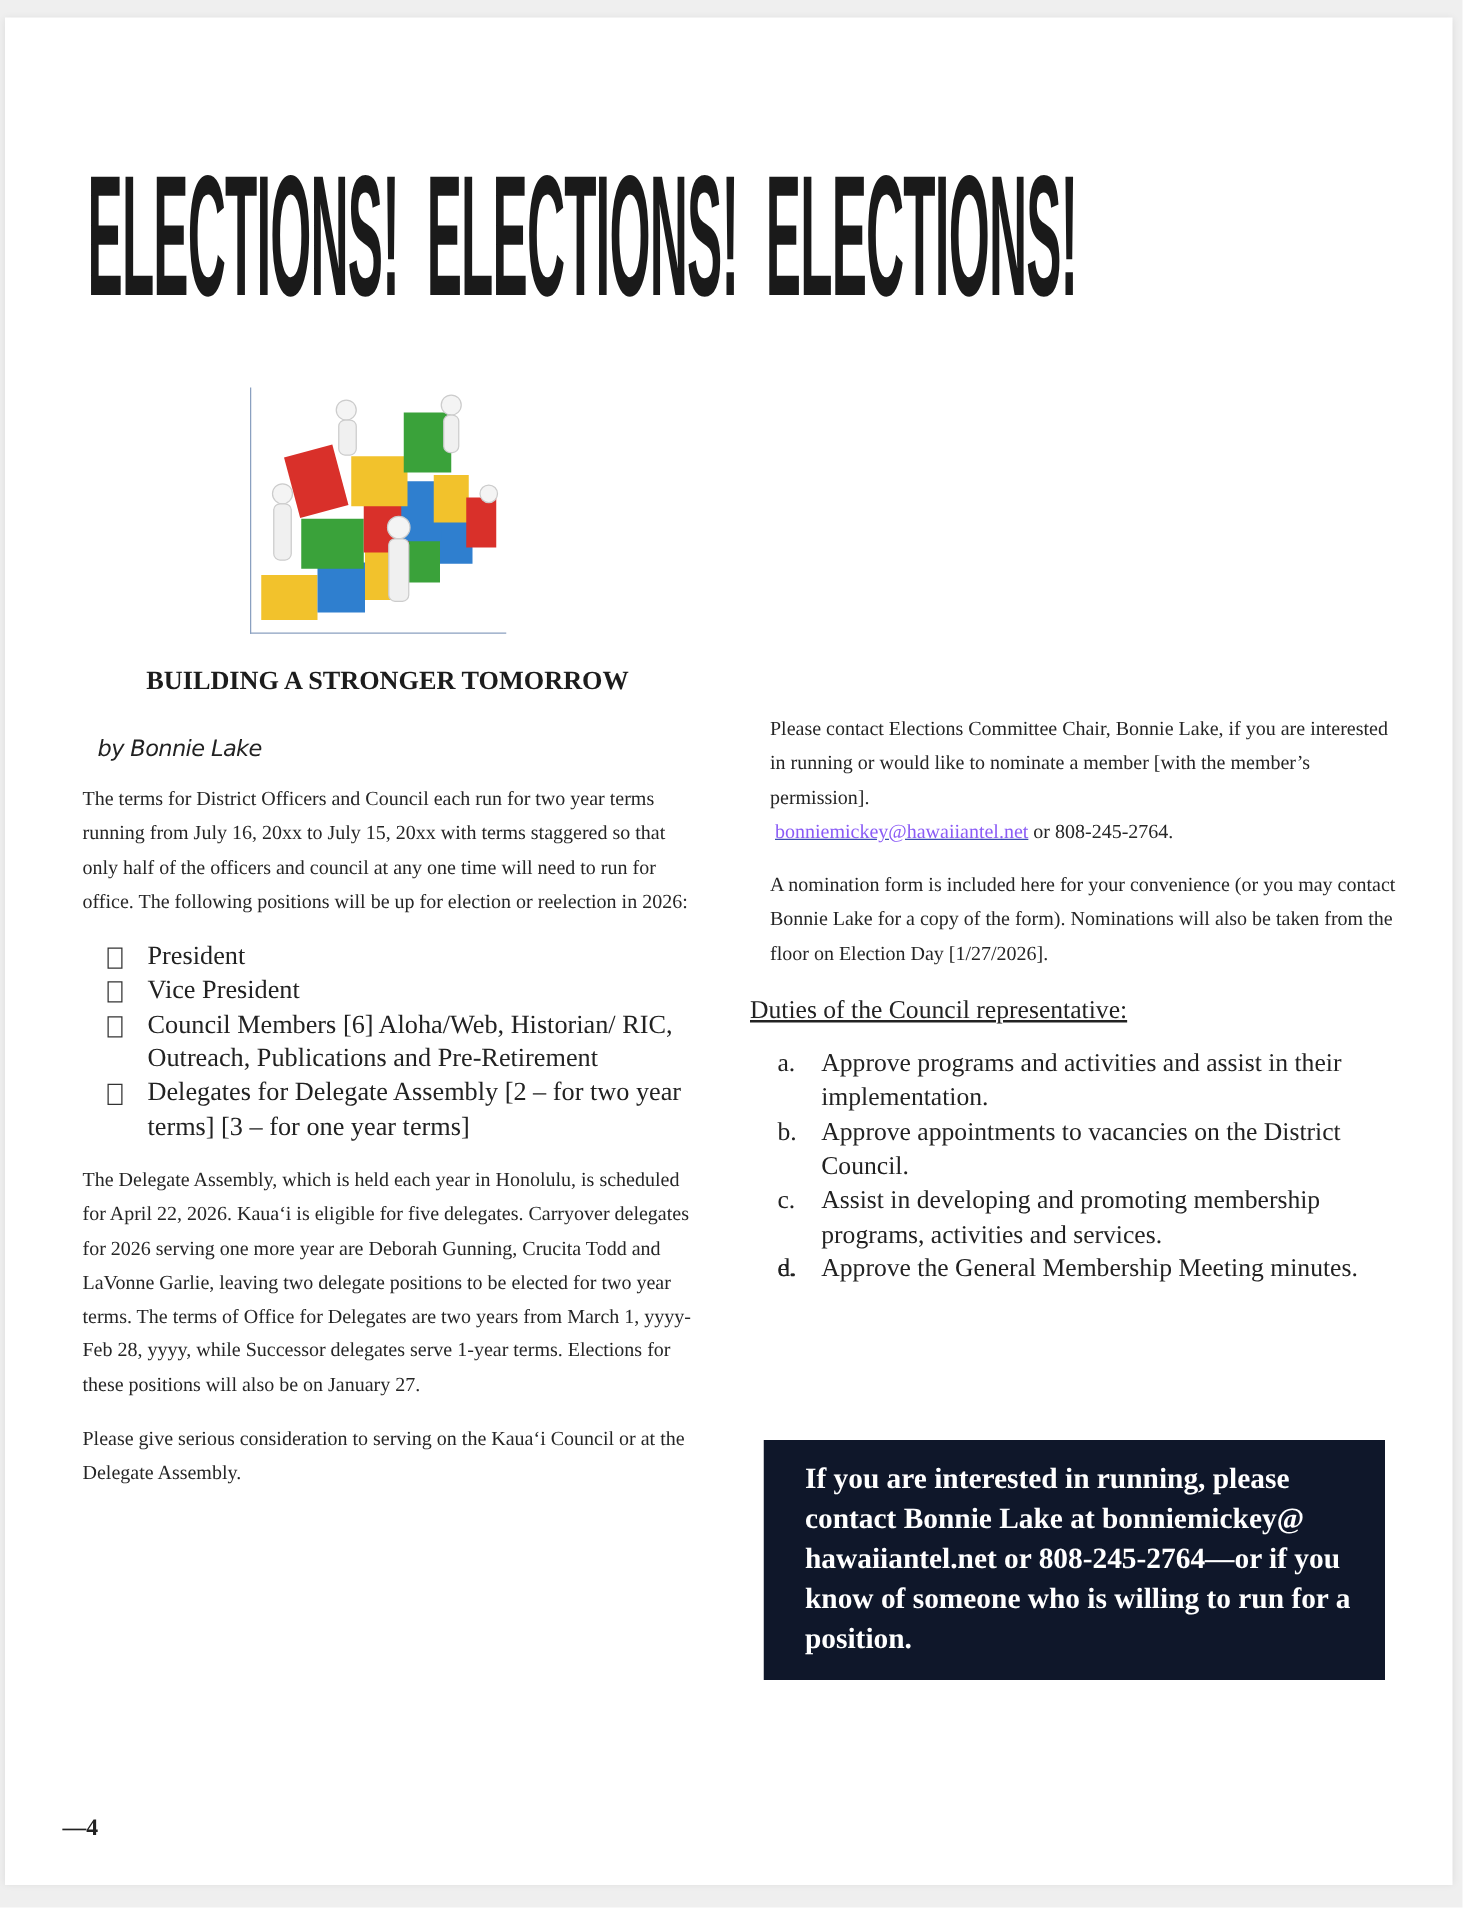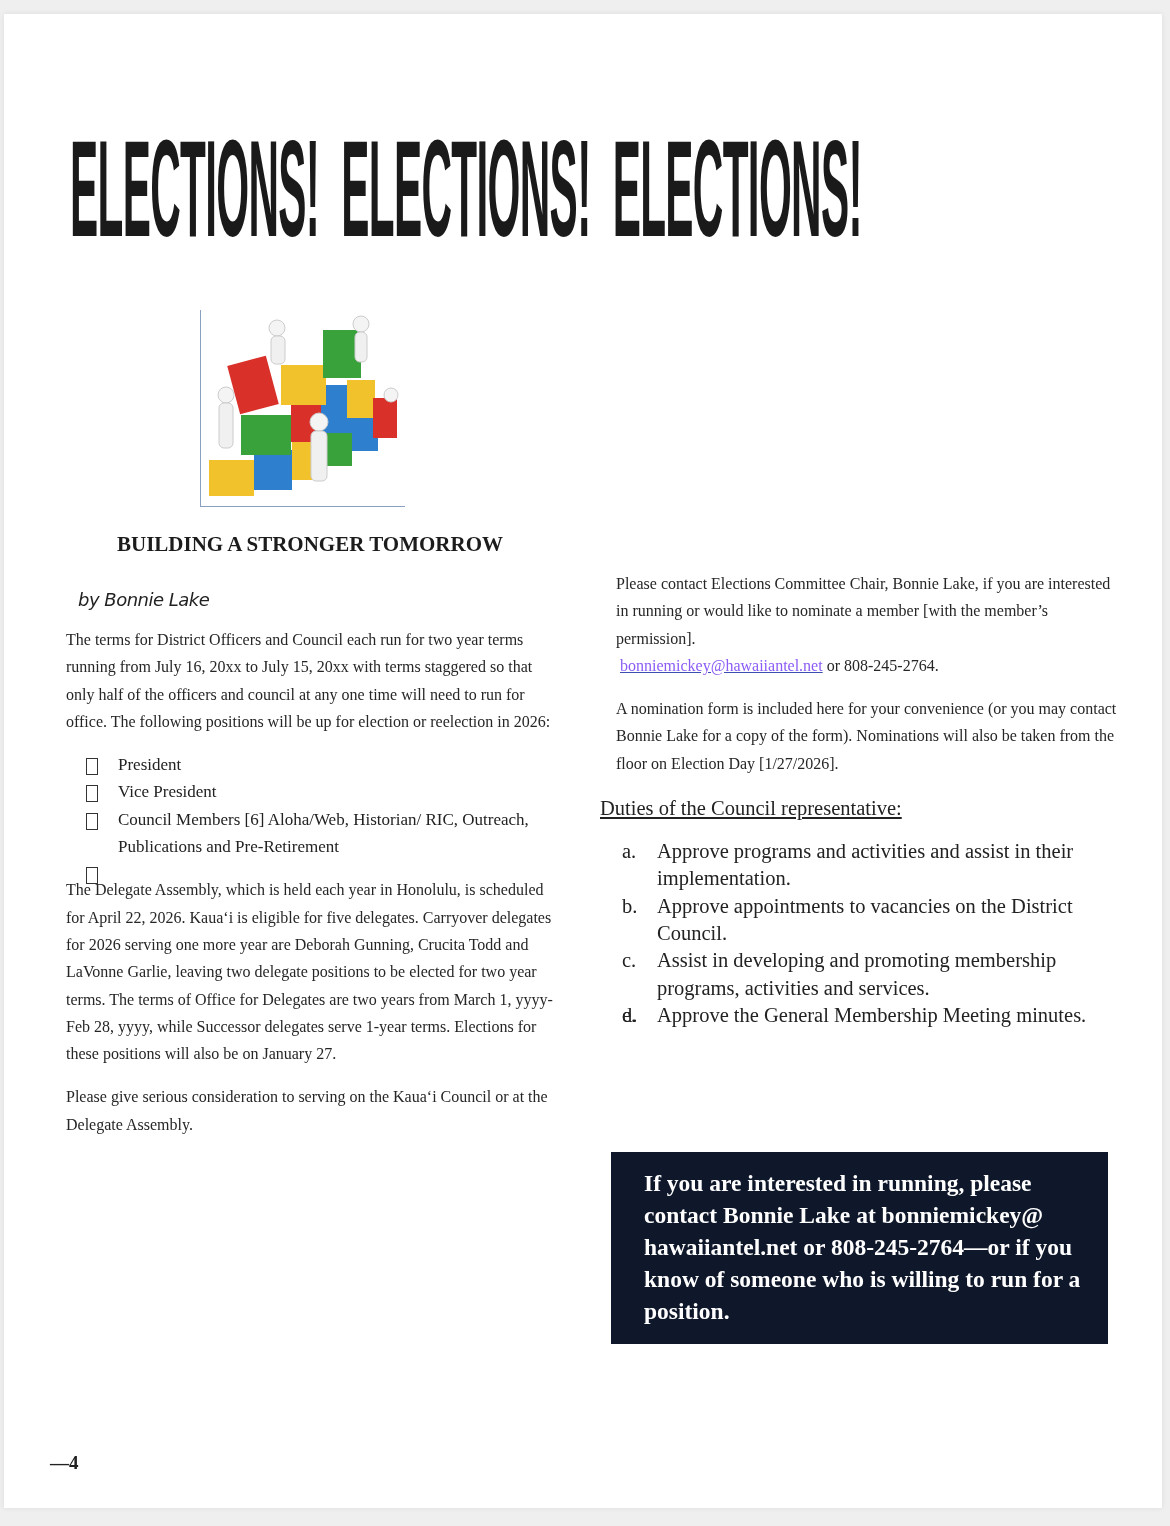--- a/index.html
+++ b/index.html
@@ -41,21 +41,21 @@
     font-family: "DejaVu Sans", sans-serif; font-style: italic;
     font-size: 18px; margin: 32px 0 0 28px; color: #222; letter-spacing: -0.5px;
   }
   p.body {
     font-size: 16px; line-height: 27.3px; margin: 16px; color: #262626;
   }
   .p1 { margin-top: 16px !important; }
   .p2 { margin-top: 16px !important; }
   ul.positions { list-style: none; margin: 0; padding: 0 0 0 36px; }
   ul.positions li {
-    position: relative; font-size: 17px; line-height: 27.3px; padding-left: 32px;
+    position: relative; font-size: 21px; line-height: 27.3px; padding-left: 32px;
   }
   ul.positions li .box {
     position: absolute; left: 0; top: 7px; width: 10px; height: 15px;
     border: 1px solid #333;
   }
   .rp { margin-bottom: 14px !important; }
   .email-link { color: #8b5cf6; text-decoration: underline; text-decoration-color: #3a4fb0; }
   .duties-head { text-decoration: underline; font-size: 20.5px; line-height: 27px; margin: 18px 0 0 0; }
   ol.duties { list-style: none; margin: 16px 0 0 0; padding: 0; }
   ol.duties li { position: relative; font-size: 20.5px; line-height: 27.3px; padding-left: 57px; }
@@ -112,21 +112,21 @@
   </div>
 
   <div class="col-left">
     <h2 class="section-title">BUILDING A STRONGER TOMORROW</h2>
     <div class="byline">by Bonnie Lake</div>
     <p class="body p2">The terms for District Officers and Council each run for two year terms running from July 16, 20xx to July 15, 20xx with terms staggered so that only half of the officers and council at any one time will need to run for office. The following positions will be up for election or reelection in 2026:</p>
     <ul class="positions">
       <li><span class="box"></span><span>President</span></li>
       <li><span class="box"></span><span>Vice President</span></li>
       <li><span class="box"></span><span>Council Members [6] Aloha/Web, Historian/ RIC, Outreach, Publications and Pre-Retirement</span></li>
-      <li><span class="box"></span></li>
+      <li><span class="box"></span><span>Delegates for Delegate Assembly [2 – for two year terms] [3 – for one year terms]</span></li>
     </ul>
     <p class="body">The Delegate Assembly, which is held each year in Honolulu, is scheduled for April 22, 2026. Kaua‘i is eligible for five delegates. Carryover delegates for 2026 serving one more year are Deborah Gunning, Crucita Todd and LaVonne Garlie, leaving two delegate positions to be elected for two year terms. The terms of Office for Delegates are two years from March 1, yyyy- Feb 28, yyyy, while Successor delegates serve 1-year terms. Elections for these positions will also be on January 27.</p>
     <p class="body">Please give serious consideration to serving on the Kaua‘i Council or at the Delegate Assembly.</p>
   </div>
 
   <div class="col-right">
     <p class="body rp">
       <span>Please contact Elections Committee Chair, Bonnie Lake, if you are interested in running or would like to nominate a member [with the member’s permission].</span><br>
       &nbsp;<a class="email-link">bonniemickey@hawaiiantel.net</a><span> or 808-245-2764.</span>
     </p>

